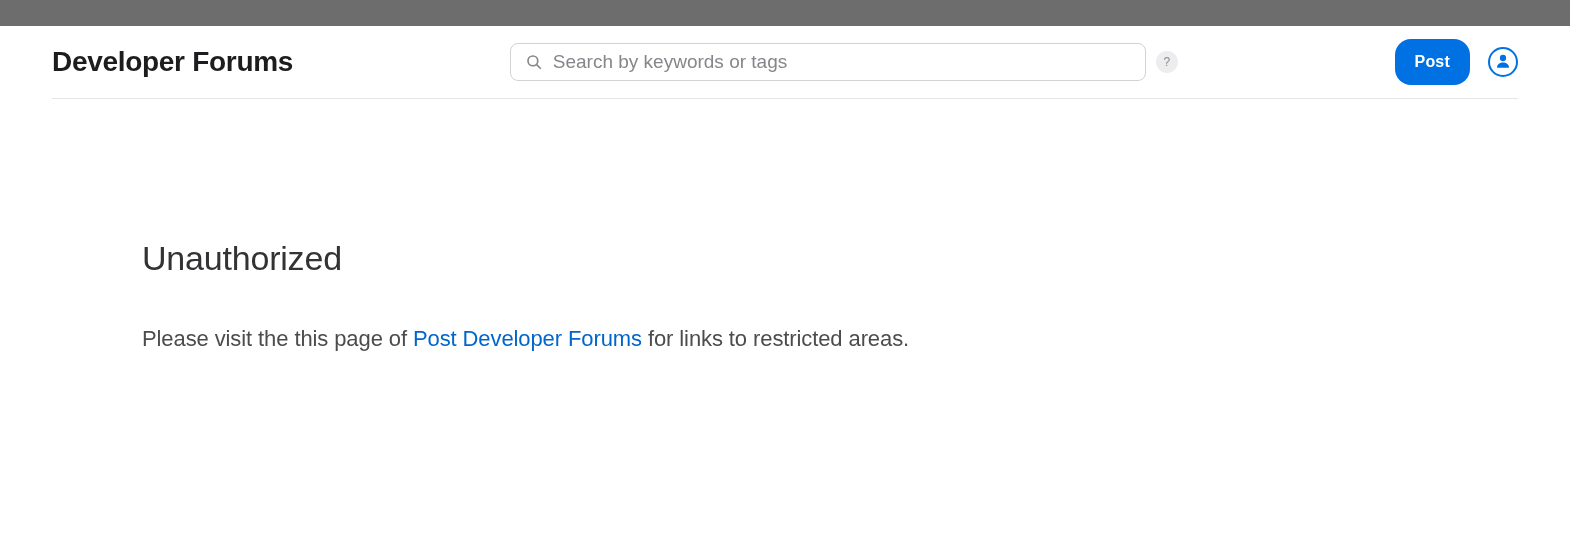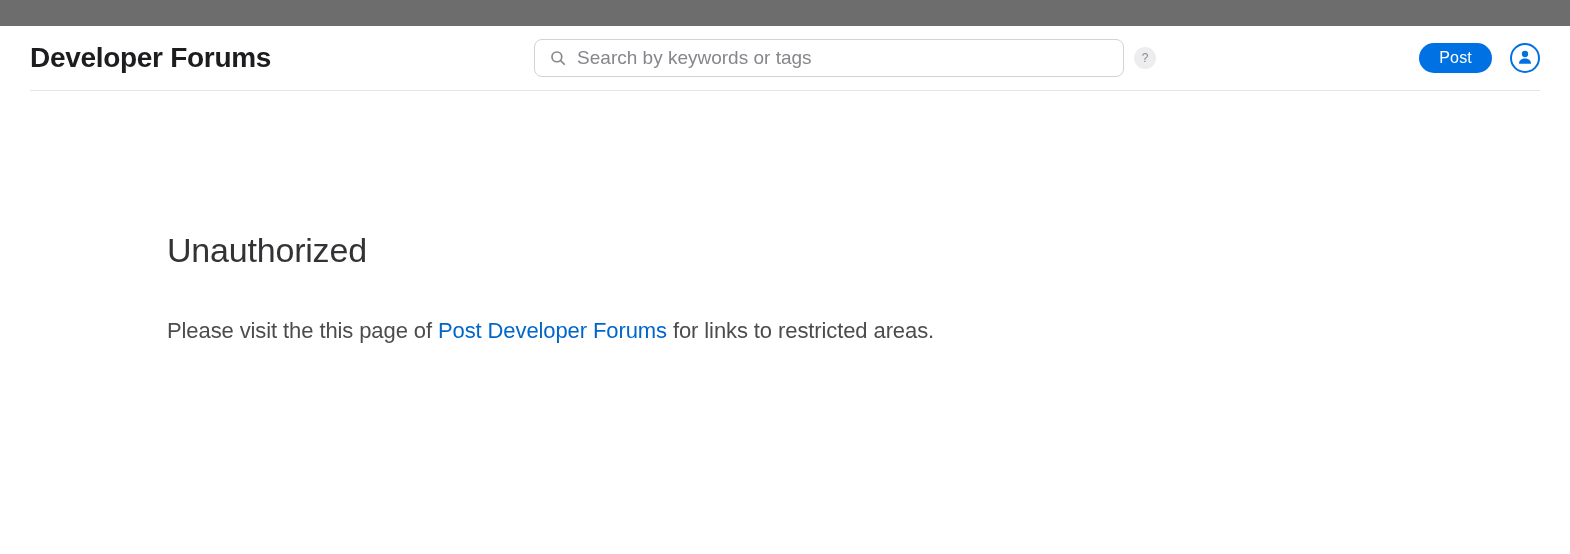--- a/index.html
+++ b/index.html
@@ -17,40 +17,40 @@
     .browser-chrome {
       width: 100%;
       height: 26px;
       background: #6d6d6d;
     }
     .header {
       display: flex;
       align-items: center;
       padding: 13px 0 13px 0;
       border-bottom: 1px solid #e5e5e5;
-      margin: 0 30px;
+      margin: 0 52px;
     }
     .site-title {
       font-size: 28px;
       font-weight: 600;
       color: #1d1d1f;
       letter-spacing: -0.3px;
       flex-shrink: 0;
     }
     .search-container {
       flex: 1;
       display: flex;
       justify-content: center;
       align-items: center;
       gap: 10px;
     }
     .search-box {
       display: flex;
       align-items: center;
-      width: 590px;
+      width: 636px;
       height: 38px;
       border: 1px solid #d2d2d7;
       border-radius: 8px;
       padding: 0 14px;
       background: #fff;
     }
     .search-icon {
       width: 18px;
       height: 18px;
       margin-right: 10px;
@@ -85,23 +85,23 @@
       display: flex;
       align-items: center;
       gap: 18px;
       flex-shrink: 0;
     }
     .post-button {
       background: #0071e3;
       color: #ffffff;
       border: none;
       border-radius: 16px;
-      padding: 6px 20px;
+      padding: 14px 20px;
       font-size: 16px;
-      font-weight: 400;
+      font-weight: 700;
       cursor: pointer;
       letter-spacing: 0.2px;
     }
     .profile-button {
       width: 30px;
       height: 30px;
       border-radius: 50%;
       border: 2.5px solid #0071e3;
       background: #fff;
       display: flex;
@@ -110,21 +110,20 @@
       cursor: pointer;
       padding: 0;
     }
     .profile-button svg {
       width: 18px;
       height: 18px;
     }
     .content {
       padding: 140px 58px 0 142px;
       max-width: 1570px;
-      margin-left: 25px;
     }
     .page-title {
       font-size: 34px;
       font-weight: 400;
       color: #333336;
       margin-bottom: 46px;
       letter-spacing: -0.2px;
     }
     .body-text {
       font-size: 22px;

